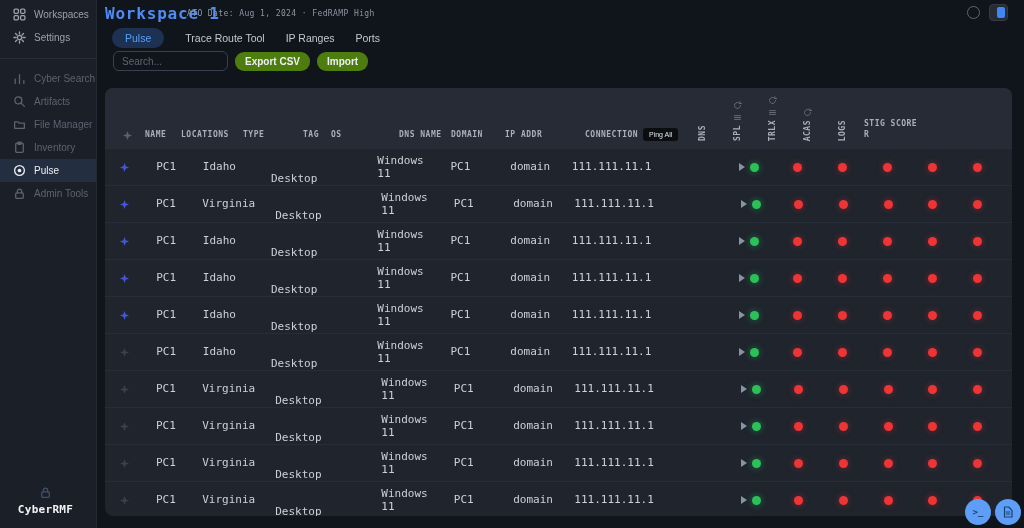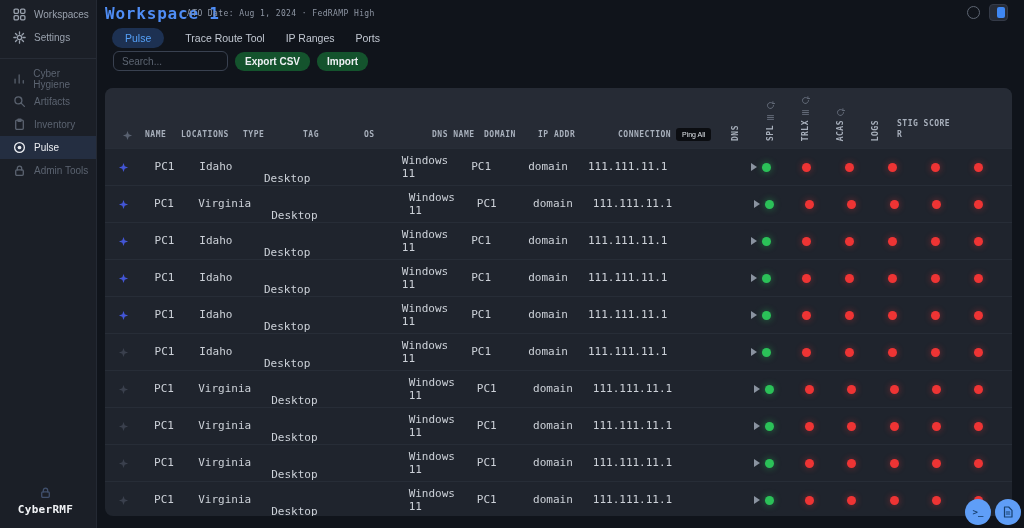--- a/index.html
+++ b/index.html
@@ -31,32 +31,32 @@
   #panel-toggle { width:19px; height:17px; background:#262b36; border:1px solid #343a47; border-radius:4px; padding:2px; display:flex; justify-content:flex-end; }
   #panel-toggle .half { width:8px; height:100%; background:#3f87f2; border-radius:2px; }
 
   
   #tabs { position:absolute; left:112px; top:28px; height:20px; display:flex; align-items:center; gap:21px; }
   .tab { font-size:10.5px; color:#c2c8d2; cursor:pointer; }
   .tab.active { background:#1d3152; color:#55a0f7; border-radius:11px; padding:4px 13px; }
   #toolbar { position:absolute; left:113px; top:51px; display:flex; align-items:center; }
   #search-input { width:115px; height:20px; background:transparent; border:1px solid #394150; border-radius:6px; color:#c9ced6; font-size:10px; padding:0 8px; outline:none; }
   #search-input::placeholder { color:#5d6572; }
-  .tbtn { height:19px; margin-left:7px; background:#14532d; border:none; border-radius:9px; color:#eef0f4; font-size:10px; font-weight:bold; padding:0 10px; cursor:pointer; font-family:"Liberation Sans",sans-serif; }
+  .tbtn { height:19px; margin-left:7px; background:#4d7c0f; border:none; border-radius:9px; color:#eef0f4; font-size:10px; font-weight:bold; padding:0 10px; cursor:pointer; font-family:"Liberation Sans",sans-serif; }
 
   
   #table { position:absolute; left:105px; top:88px; width:907px; height:428px; background:#1f242d; border-radius:8px; overflow:hidden; }
   #thead { height:60px; background:#262b35; display:flex; align-items:flex-end; padding:0 0 7px 8px; }
   .hcell { display:flex; align-items:flex-end; }
   .hlabel { font-family:"DejaVu Sans Mono", monospace; font-size:8px; font-weight:bold; color:#a8b0bc; letter-spacing:.5px; padding-left:4px; line-height:1.35; }
   .trow { display:flex; align-items:center; height:37px; border-top:1px solid #272d37; padding-left:8px;gap:16px; }
   .cell { font-family:"DejaVu Sans Mono", monospace; font-size:11px; color:#ccd1d8; padding-left:4px; line-height:1.2; }
   .c-select { width:28px; justify-content:center; display:flex; padding-left:0; }
   .c-name { width:36px; } .c-locations { width:62px; } .c-type { width:60px;margin-top:24px; }
-  .c-tag { width:28px;margin-top:28px; } .c-os { width:68px;margin-left:33px; } .c-dns_name { width:52px; }
+  .c-tag { width:28px;margin-top:28px; } .c-os { width:68px; } .c-dns_name { width:52px; }
   .c-domain { width:54px; } .c-ip_addr { width:80px; } .c-connection { width:62px; }
   .c-ping { width:42px; display:flex; align-items:center; justify-content:center; gap:5px; padding-left:0; }
   .c-dot { width:35px; display:flex; justify-content:center; padding-left:0; }
   .c-stig { flex:1; }
   .c-stig .hlabel { max-width:66px; display:block; }
   .hcell.c-dot { flex-direction:column; align-items:center; justify-content:flex-end; gap:3px; }
   .vlabel { writing-mode:vertical-rl; transform:rotate(180deg); font-family:"DejaVu Sans Mono", monospace; font-size:8px; font-weight:bold; color:#a8b0bc; letter-spacing:.5px; }
   .hicon { width:9px; height:9px; color:#6a7280; }
   #ping-all-btn { background:#0b0d11; color:#dfe3e8; border:none; border-radius:3px; font-size:7px; padding:3px 6px; cursor:pointer; font-family:"Liberation Sans",sans-serif; }
   .hcell.c-ping { justify-content:flex-start; }
@@ -101,30 +101,38 @@
       </div>
     </div>
   <div id="side-divider"></div>
   <div id="side-menu">
       <div class="side-item">
         <span class="icon">
           <svg viewBox="0 0 12 12" fill="none" stroke="currentColor" stroke-width="1.2" stroke-linecap="round" stroke-linejoin="round">
             <path d="M2 10.5V6.5M6 10.5V2.5M10 10.5V8"></path>
           </svg>
         </span>
-        <span class="lbl">Cyber Hygiene</span>
+        <span class="lbl">Cyber Search</span>
       </div>
       <div class="side-item">
         <span class="icon">
           <svg viewBox="0 0 12 12" fill="none" stroke="currentColor" stroke-width="1.2" stroke-linecap="round" stroke-linejoin="round">
             <circle cx="5" cy="5" r="3.2"></circle>
             <path d="M7.5 7.5l3 3"></path>
           </svg>
         </span>
         <span class="lbl">Artifacts</span>
+      </div>
+      <div class="side-item">
+        <span class="icon">
+          <svg viewBox="0 0 12 12" fill="none" stroke="currentColor" stroke-width="1.2" stroke-linecap="round" stroke-linejoin="round">
+            <path d="M1.5 9.5v-6h3.2l1 1.3h4.8v4.7z"></path>
+          </svg>
+        </span>
+        <span class="lbl">File Manager</span>
       </div>
       <div class="side-item">
         <span class="icon">
           <svg viewBox="0 0 12 12" fill="none" stroke="currentColor" stroke-width="1.2" stroke-linecap="round" stroke-linejoin="round">
             <rect x="2.5" y="2" width="7" height="8.5" rx="1"></rect>
             <rect x="4.5" y="1" width="3" height="2" rx=".5" fill="currentColor"></rect>
           </svg>
         </span>
         <span class="lbl">Inventory</span>
       </div>

